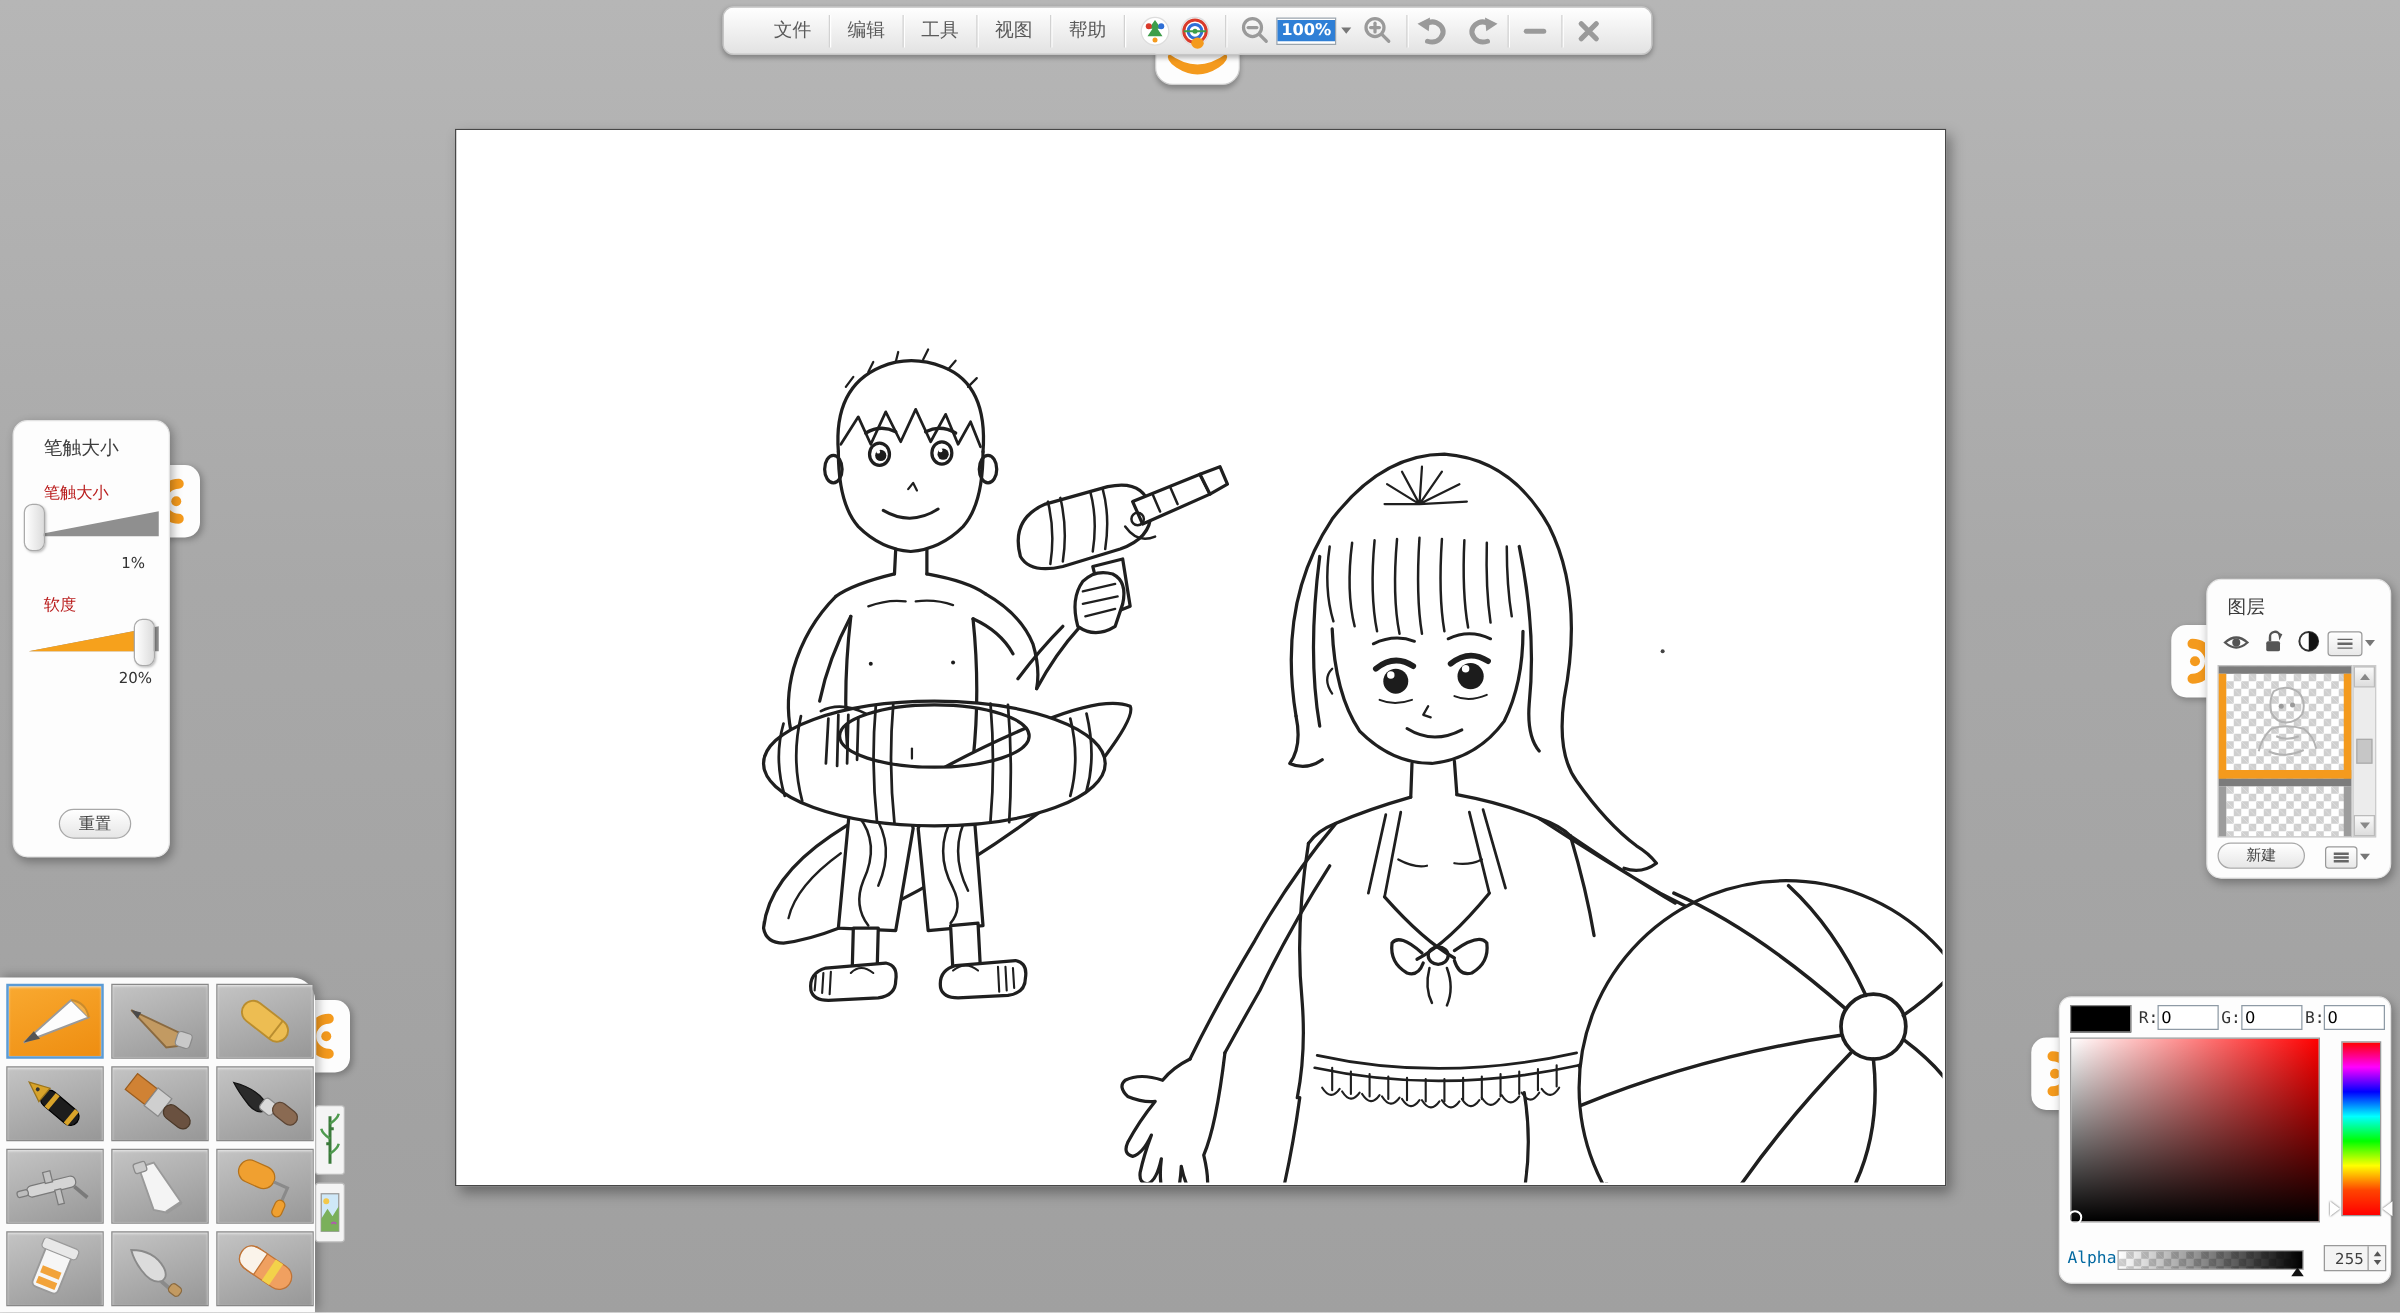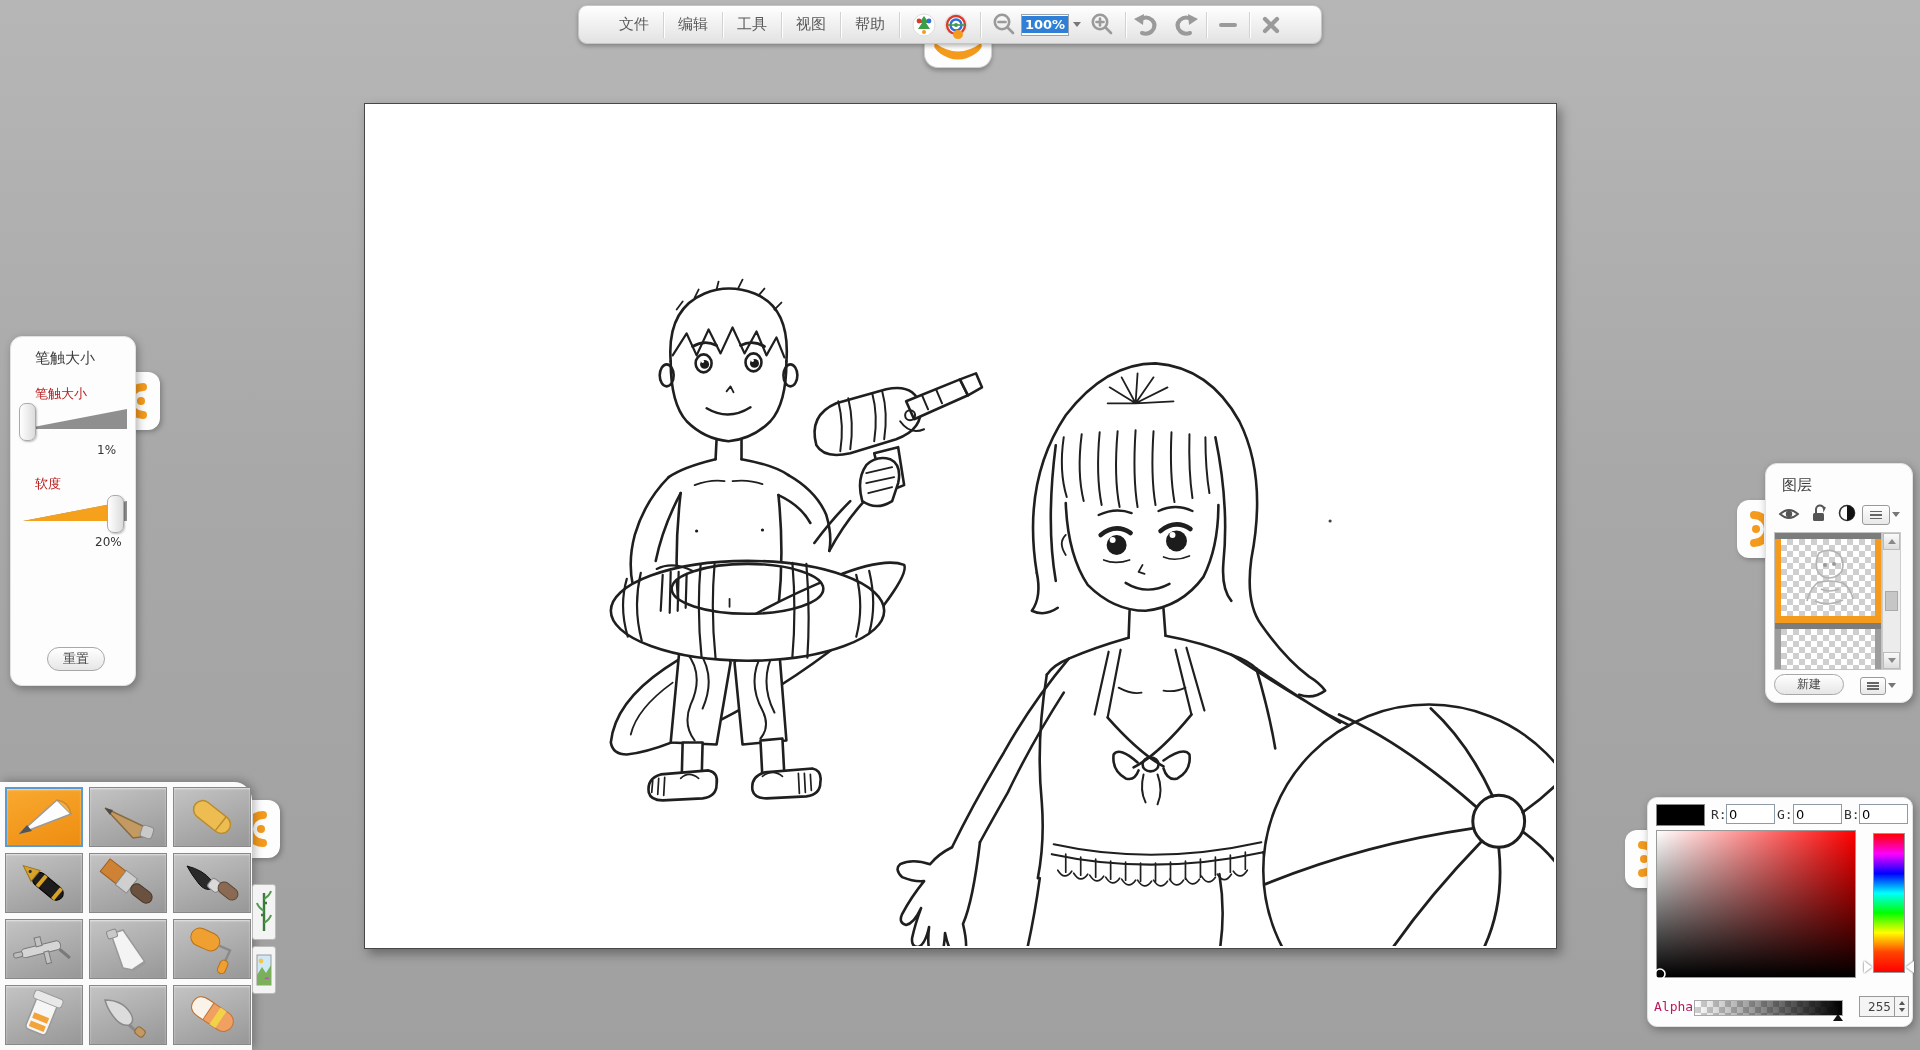--- a/index.html
+++ b/index.html
@@ -599,21 +599,21 @@
   <div class="abs sv-square">
     <svg style="position:absolute;left:-2px;bottom:-2px" width="16" height="16">
       <circle cx="5" cy="11" r="5" fill="none" stroke="#fff" stroke-width="1.6"></circle>
     </svg>
   </div>
 
   <div class="abs hue-bar"></div>
   <div class="abs" style="left:216px;top:163px;width:0;height:0;border-top:6px solid transparent;border-bottom:6px solid transparent;border-left:8px solid #fff;filter:drop-shadow(0 0 1px #555)"></div>
   <div class="abs" style="left:258px;top:163px;width:0;height:0;border-top:6px solid transparent;border-bottom:6px solid transparent;border-right:8px solid #fff;filter:drop-shadow(0 0 1px #555)"></div>
 
-  <div class="abs" style="left:6px;top:201px;font-size:13px;color:#be185d;font-family:'DejaVu Sans Mono','Liberation Mono',monospace">Alpha</div>
+  <div class="abs" style="left:6px;top:201px;font-size:13px;color:#0369a1;font-family:'DejaVu Sans Mono','Liberation Mono',monospace">Alpha</div>
   <div class="alpha-bar checker">
     <div class="grad"></div>
     <div style="position:absolute;right:-1px;bottom:-6px;width:0;height:0;border-left:5px solid transparent;border-right:5px solid transparent;border-bottom:7px solid #111"></div>
   </div>
   <div class="abs" style="left:211px;top:198px;width:48px;height:19px;border:1px solid #999;background:#f4f4f4;display:flex;align-items:center">
     <span style="flex:1;text-align:right;font-size:12px;color:#404040;padding-right:3px">255</span>
     <span style="width:13px;height:100%;border-left:1px solid #999;display:flex;flex-direction:column;align-items:center;justify-content:space-evenly">
       <i style="width:0;height:0;border-left:3px solid transparent;border-right:3px solid transparent;border-bottom:4px solid #555"></i>
       <i style="width:0;height:0;border-left:3px solid transparent;border-right:3px solid transparent;border-top:4px solid #555"></i>
     </span>

